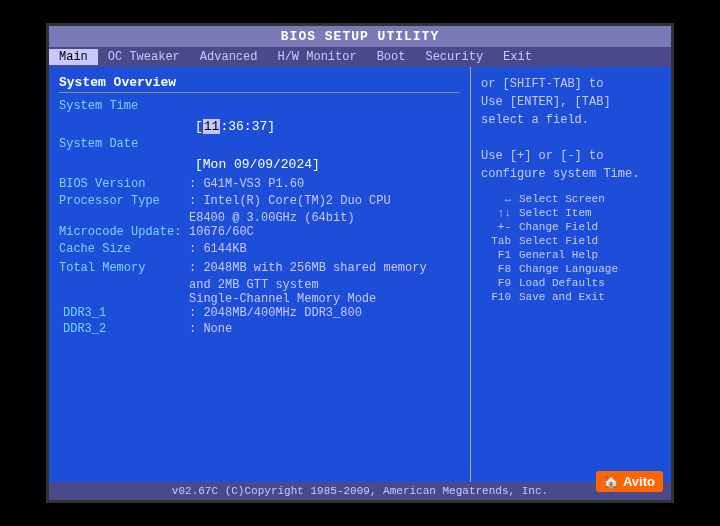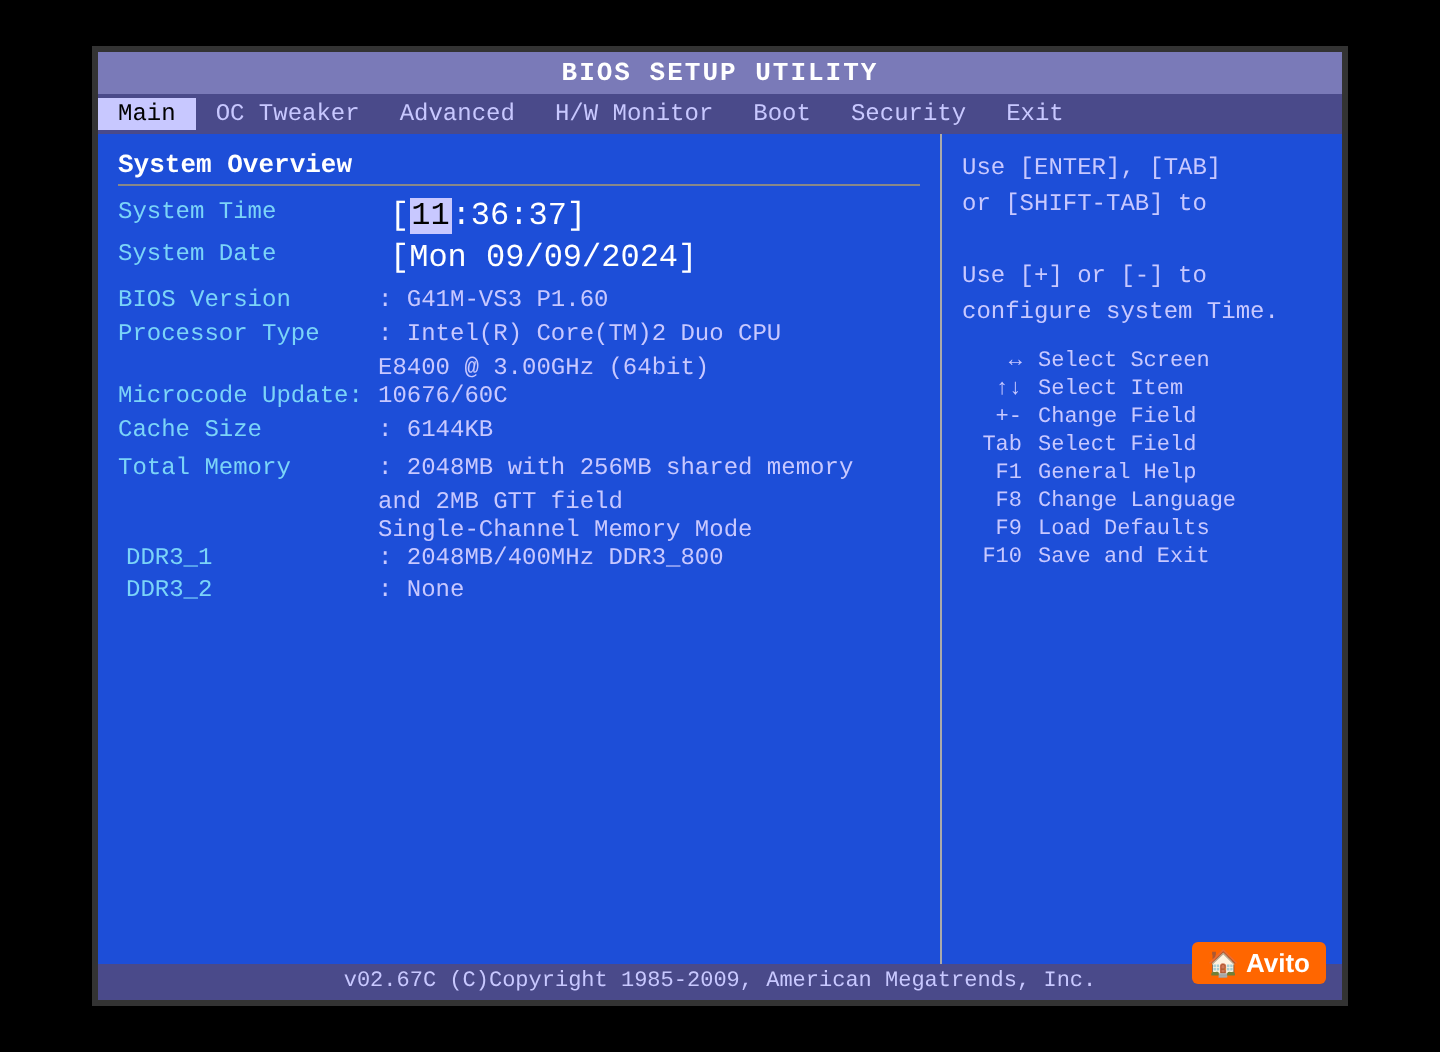--- a/index.html
+++ b/index.html
@@ -93,21 +93,22 @@
       margin-bottom: 3px;
       gap: 36px;
     }
     .system-time-label {
       color: #7bd4f8;
       min-width: 100px;
       font-size: 12px;
     }
     .system-time-value {
       color: #fff;
-      font-size: 16px;
+      font-size: 13px;
+      margin-top: 20px;
     }
     .time-bracket {
       color: #fff;
     }
     .time-highlight {
       background: #c8c8ff;
       color: #000;
       padding: 0 1px;
     }
     .help-text {
@@ -239,38 +240,39 @@
         <div class="field-label">Cache Size</div>
         <div class="field-value">: <span>6144KB</span></div>
       </div>
 
       <div class="blank-line"></div>
 
       <div class="field-row">
         <div class="field-label">Total Memory</div>
         <div class="field-value">: <span>2048MB with 256MB shared memory</span></div>
       </div>
-      <div class="memory-indent">and 2MB GTT field</div>
+      <div class="memory-indent">and 2MB GTT system</div>
       <div class="memory-indent">Single-Channel Memory Mode</div>
 
       <div class="ddr-row">
         <div class="ddr-label">DDR3_1</div>
         <div class="ddr-value">: <span>2048MB/400MHz DDR3_800</span></div>
       </div>
 
       <div class="ddr-row">
         <div class="ddr-label">DDR3_2</div>
         <div class="ddr-value">: <span>None</span></div>
       </div>
     </div>
 
     <div class="right-panel">
       <div class="help-text">
+        <div>or [SHIFT-TAB] to</div>
         <div>Use [ENTER], [TAB]</div>
-        <div>or [SHIFT-TAB] to</div>
+        <div>select a field.</div>
         <div>&nbsp;</div>
         <div>Use [+] or [-] to</div>
         <div>configure system Time.</div>
       </div>
 
       <div class="key-help-section">
         <div class="key-row">
           <div class="key-name">↔</div>
           <div class="key-desc">Select Screen</div>
         </div>

